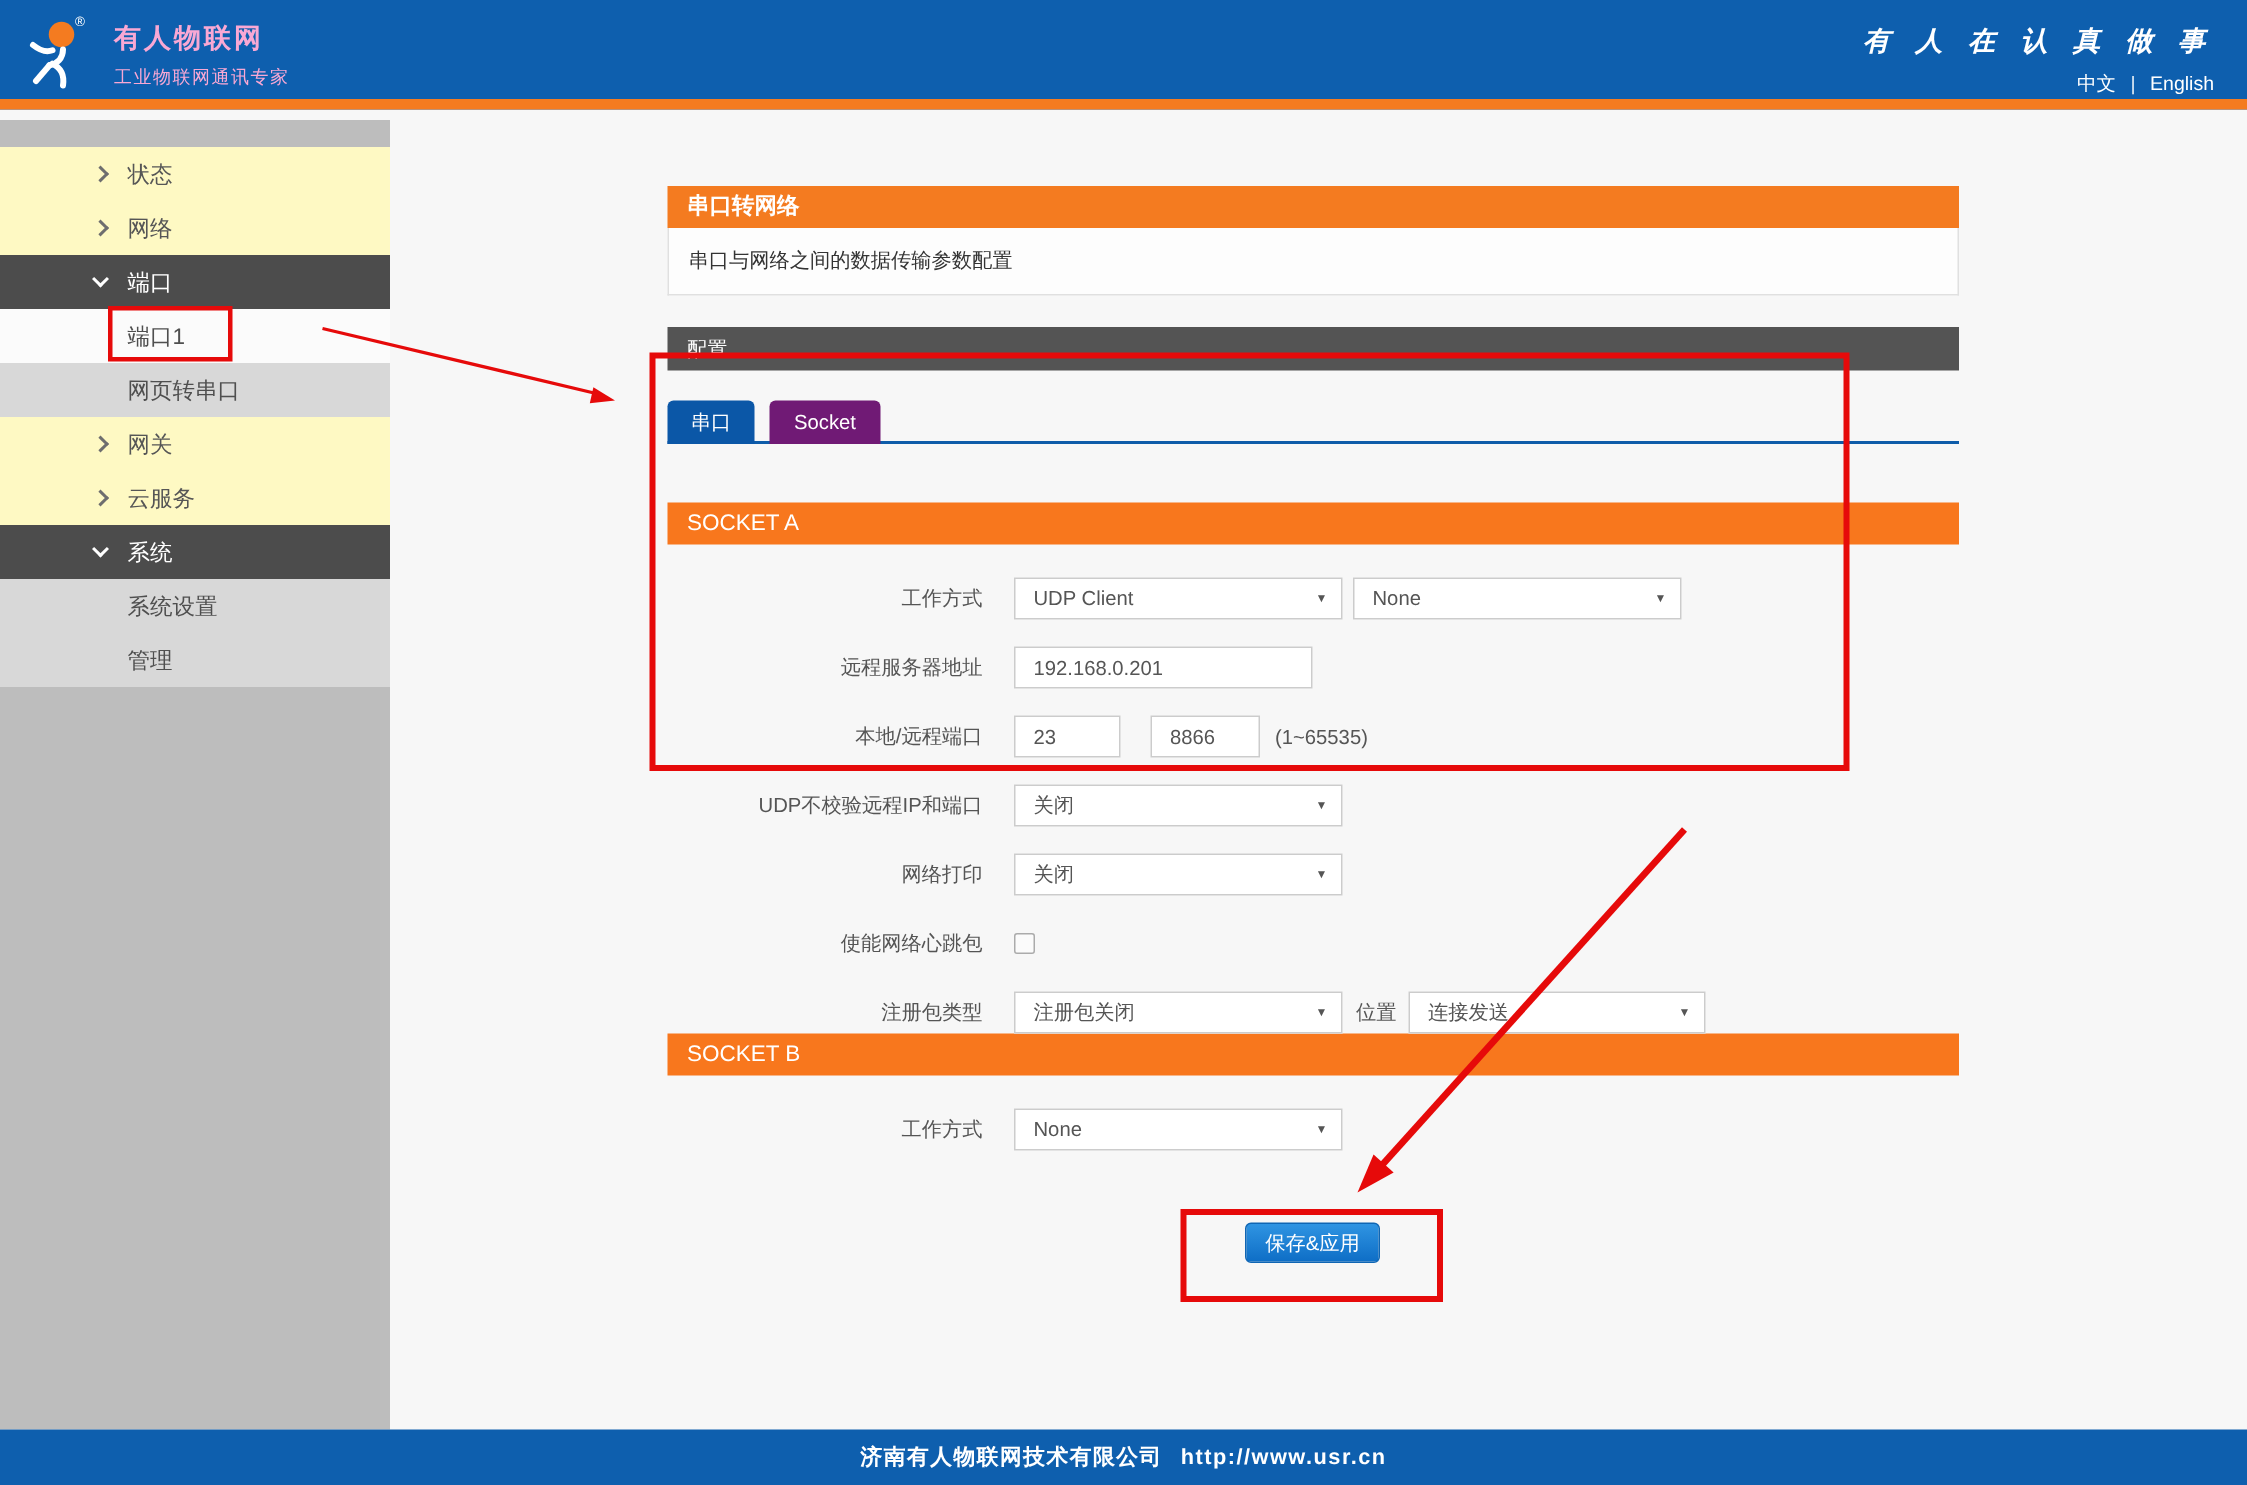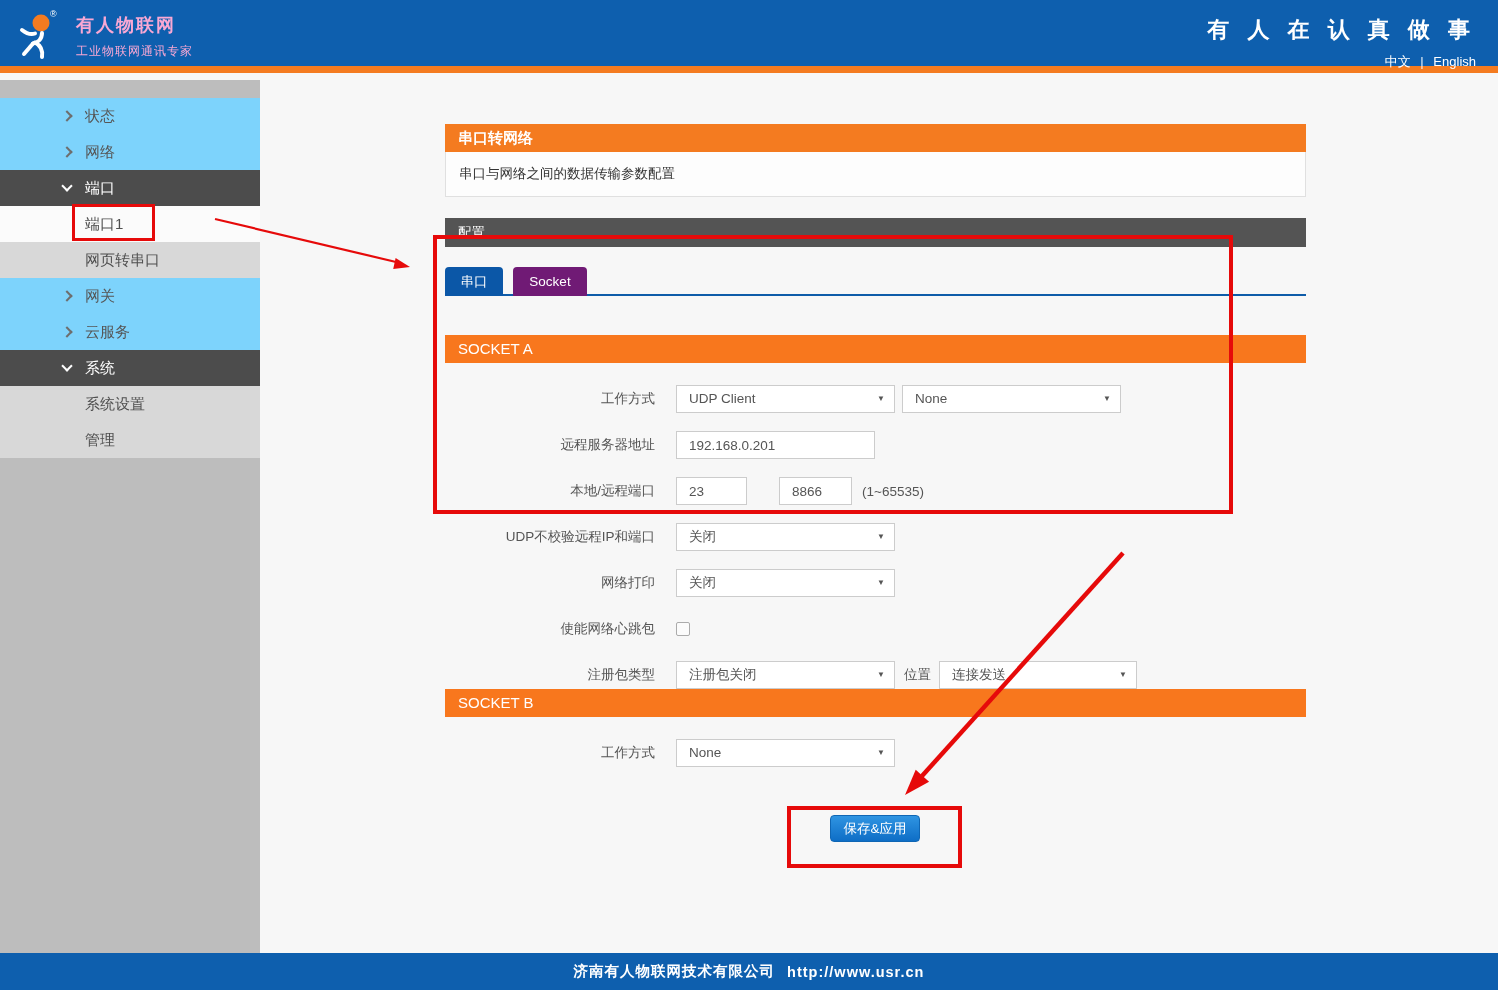--- a/index.html
+++ b/index.html
@@ -8,30 +8,30 @@
 
   
   .header { position:absolute; left:0; top:0; width:1498px; height:73px; background:#0e5fae; border-bottom:7px solid #f47b20; z-index:5; }
   .brand { position:absolute; left:14px; top:11px; display:flex; align-items:center; }
   .logo-wrap { position:relative; width:50px; height:50px; }
   .reg-mark { position:absolute; left:36px; top:-2px; color:#fff; font-size:9px; }
   .brand-text { margin-left:12px; color:#f9a8d4; }
   .brand-title { font-size:18px; font-weight:bold; letter-spacing:2px; }
   .brand-sub { font-size:12px; margin-top:6px; letter-spacing:1px; }
   .header-right { position:absolute; right:22px; top:15px; text-align:right; color:#fff; }
-  .slogan { font-size:22px; font-weight:bold; letter-spacing:6px; }
+  .slogan { font-size:18px; font-weight:bold; letter-spacing:6px;font-style:italic; }
   .lang-row { margin-top:8px; font-size:13px; }
   .lang-link { color:#fff; cursor:pointer; }
   .lang-sep { margin:0 6px; opacity:.9; }
 
   
   .sidebar { position:absolute; left:0; top:80px; width:260px; height:873px; background:#bdbdbd; z-index:2; }
   .menu { padding-top:18px; }
   .menu-item { height:36px; display:flex; align-items:center; font-size:15px; cursor:pointer; position:relative; }
-  .menu-item.top { background:#7dd3fc; color:#565656; }
+  .menu-item.top { background:#fef9c3; color:#565656; }
   .menu-item.expanded { background:#4c4c4c; color:#ffffff; }
   .menu-item.sub { background:#d8d8d8; color:#4f4f4f; }
   .menu-item.sub.selected { background:#fbfbfb; }
   .menu-item .label { margin-left:85px; }
   .chev { position:absolute; left:63px; width:8px; height:8px; border-right:2px solid #6e6e6e; border-bottom:2px solid #6e6e6e; }
   .menu-item.expanded .chev { border-color:#fff; }
   .chev.right { transform:rotate(-45deg); top:14px; }
   .chev.down { transform:rotate(45deg); top:12px; }
 
   
@@ -51,21 +51,21 @@
   .row { display:flex; align-items:center; margin-top:18px; height:28px; }
   .row.first { margin-top:22px; }
   .row-label { width:210px; text-align:right; font-size:13.5px; color:#555; }
   .ctrl { margin-left:21px; display:flex; align-items:center; }
   .select { position:relative; width:219px; height:28px; background:#fff; border:1px solid #ccc; font-size:13.5px; color:#555; line-height:26px; padding-left:12px; cursor:pointer; }
   .select .caret { position:absolute; right:9px; top:0; line-height:26px; font-size:8px; color:#555; }
   .select.second { margin-left:7px; }
   .select.loc { width:198px; margin-left:8px; }
   .tinput { width:199px; height:28px; background:#fff; border:1px solid #ccc; font-size:13.5px; color:#555; padding-left:12px; font-family:inherit; }
   .tinput.port1 { width:71px; }
-  .tinput.port2 { width:73px; margin-left:32px; }
+  .tinput.port2 { width:73px; margin-left:20px; }
   .hint { margin-left:10px; font-size:13.5px; color:#555; }
   .inline-label { margin-left:9px; font-size:13.5px; color:#555; }
   .checkbox { width:14px; height:14px; border:1px solid #ababab; background:#fbfbfb; appearance:none; -webkit-appearance:none; cursor:pointer; border-radius:2px; }
   .save-row { margin-top:48px; height:27px; position:relative; }
   .save-btn { position:absolute; left:385px; top:0; width:90px; height:27px; border:1px solid #0f66b4; border-radius:4px; background:linear-gradient(#2f94e2,#0e6ec6); color:#fff; font-size:13.5px; cursor:pointer; font-family:inherit; }
 
   
   .footer { position:absolute; left:0; top:953px; width:1498px; height:37px; background:#0e5fae; display:flex; align-items:center; justify-content:center; gap:12px; z-index:6; }
   .footer span, .footer a { color:#fff; font-size:14.5px; font-weight:bold; letter-spacing:1px; text-decoration:none; }
 

